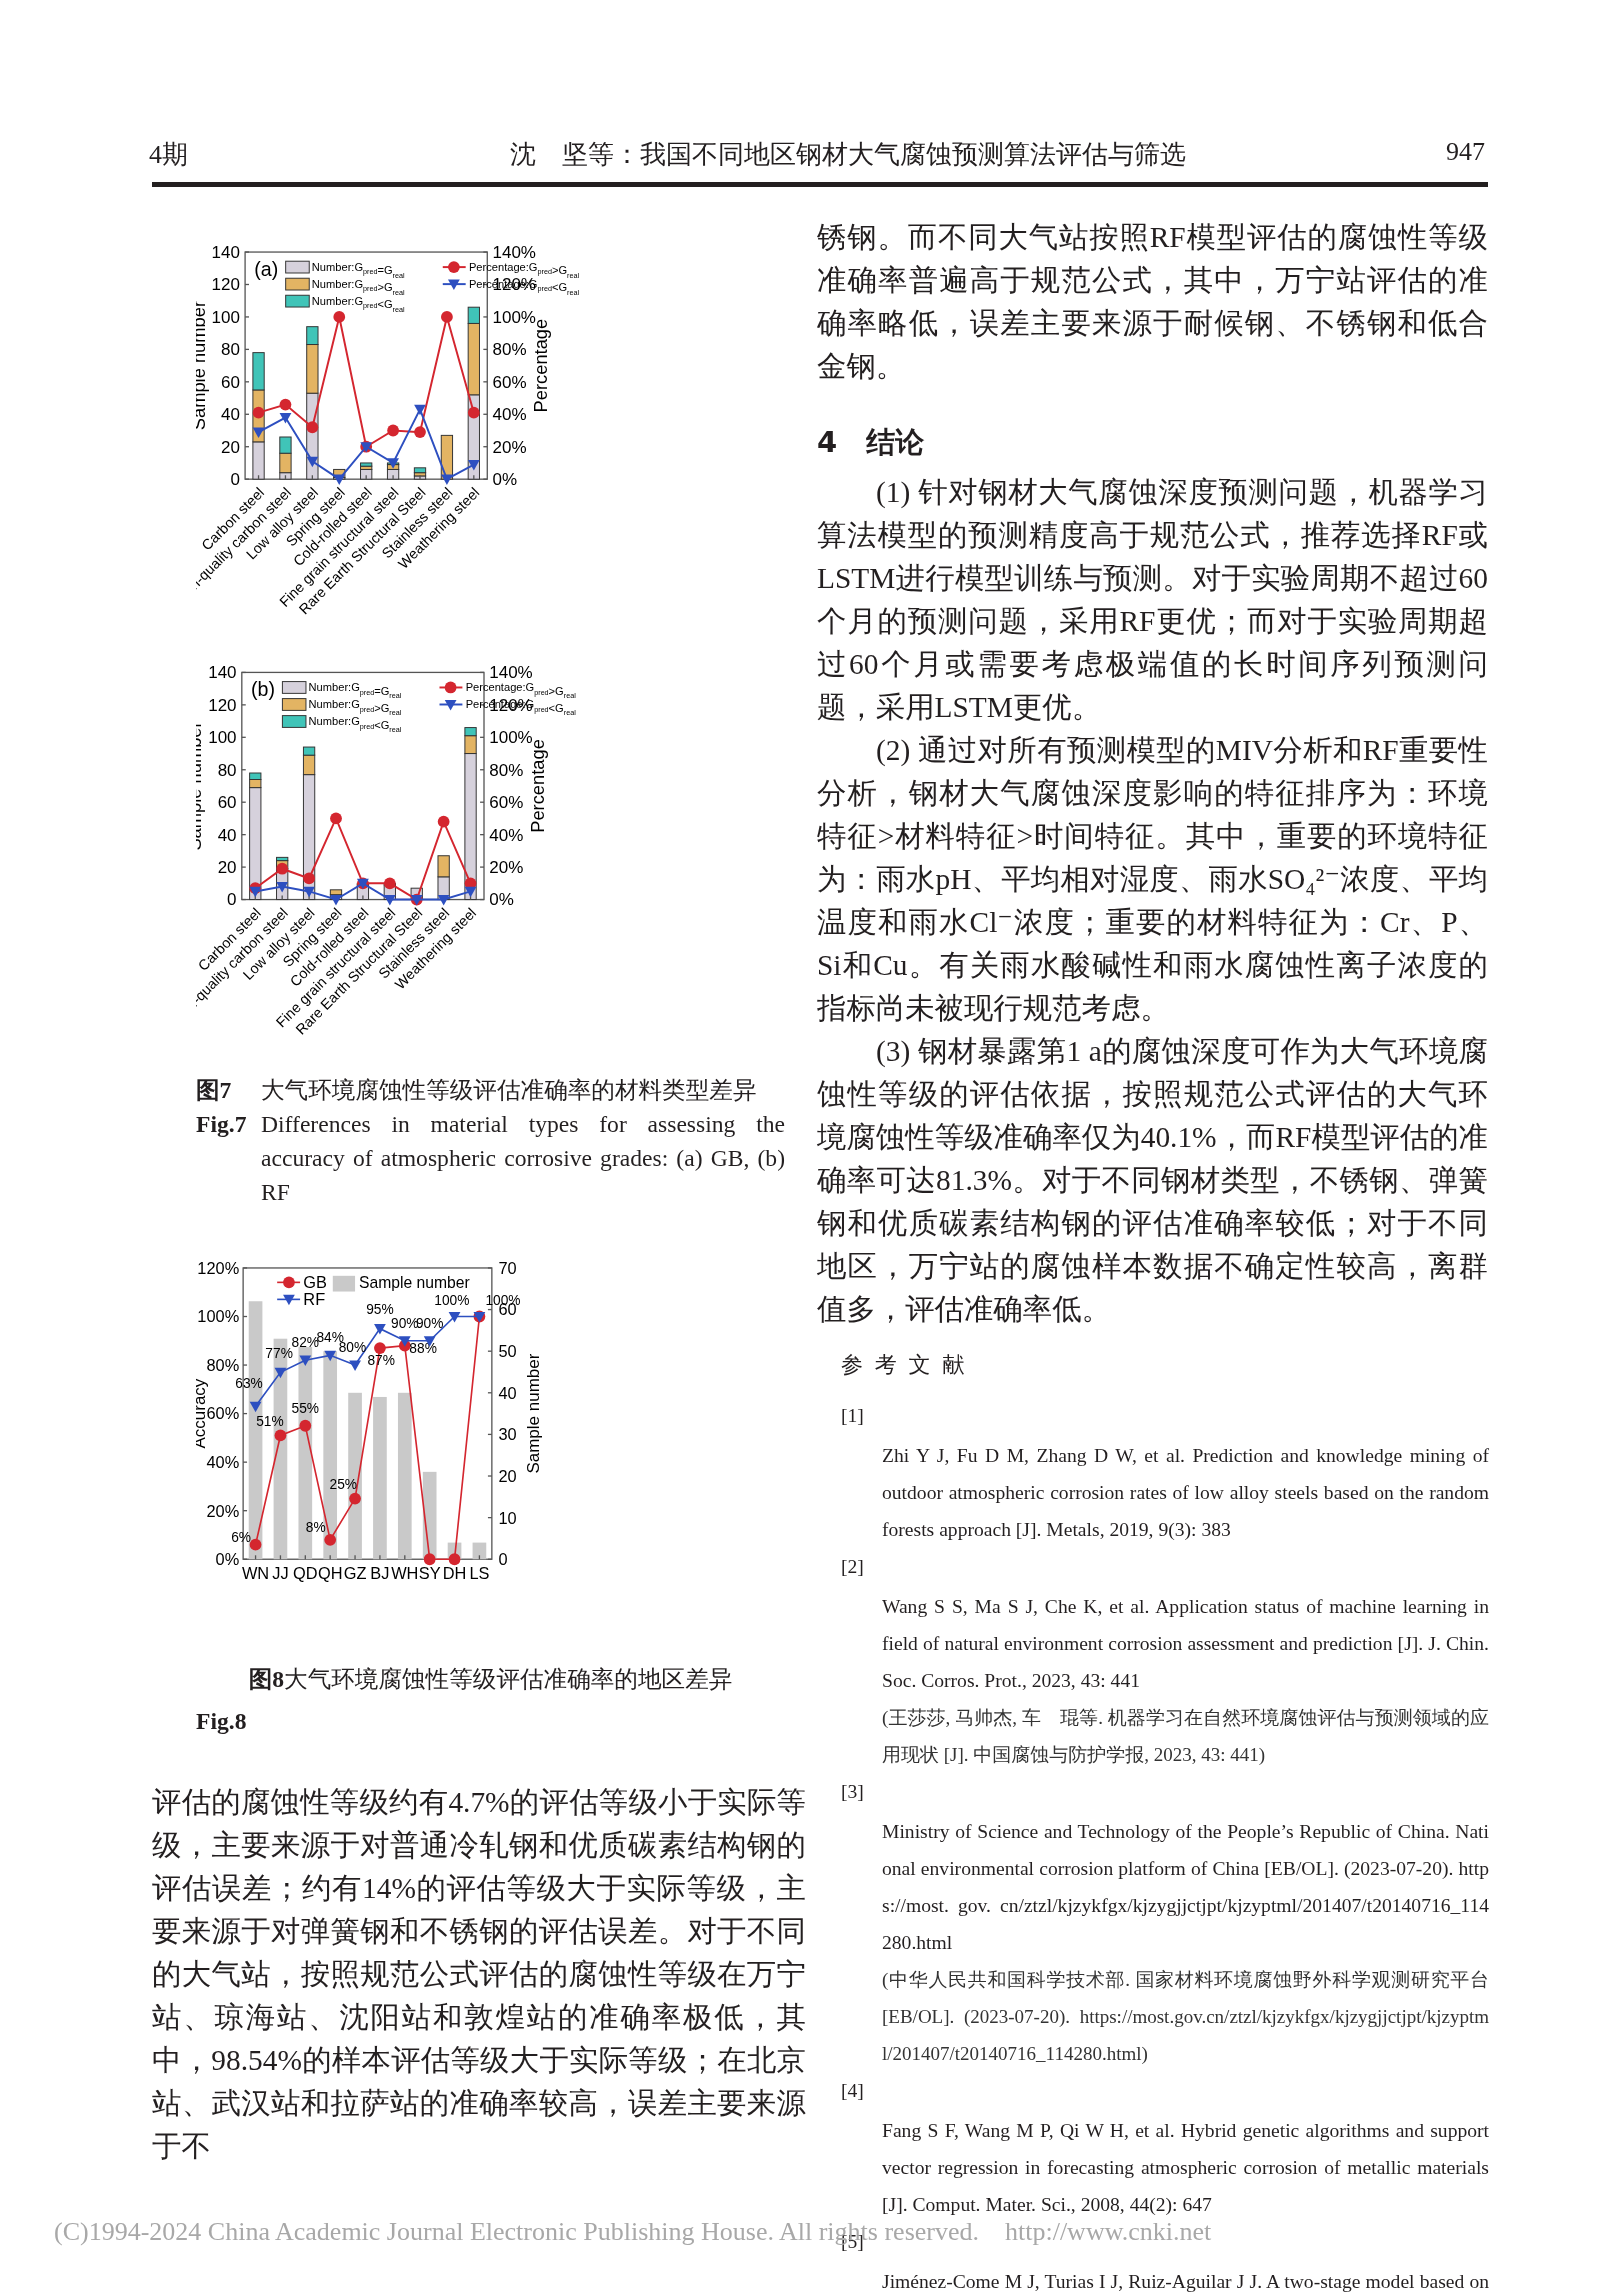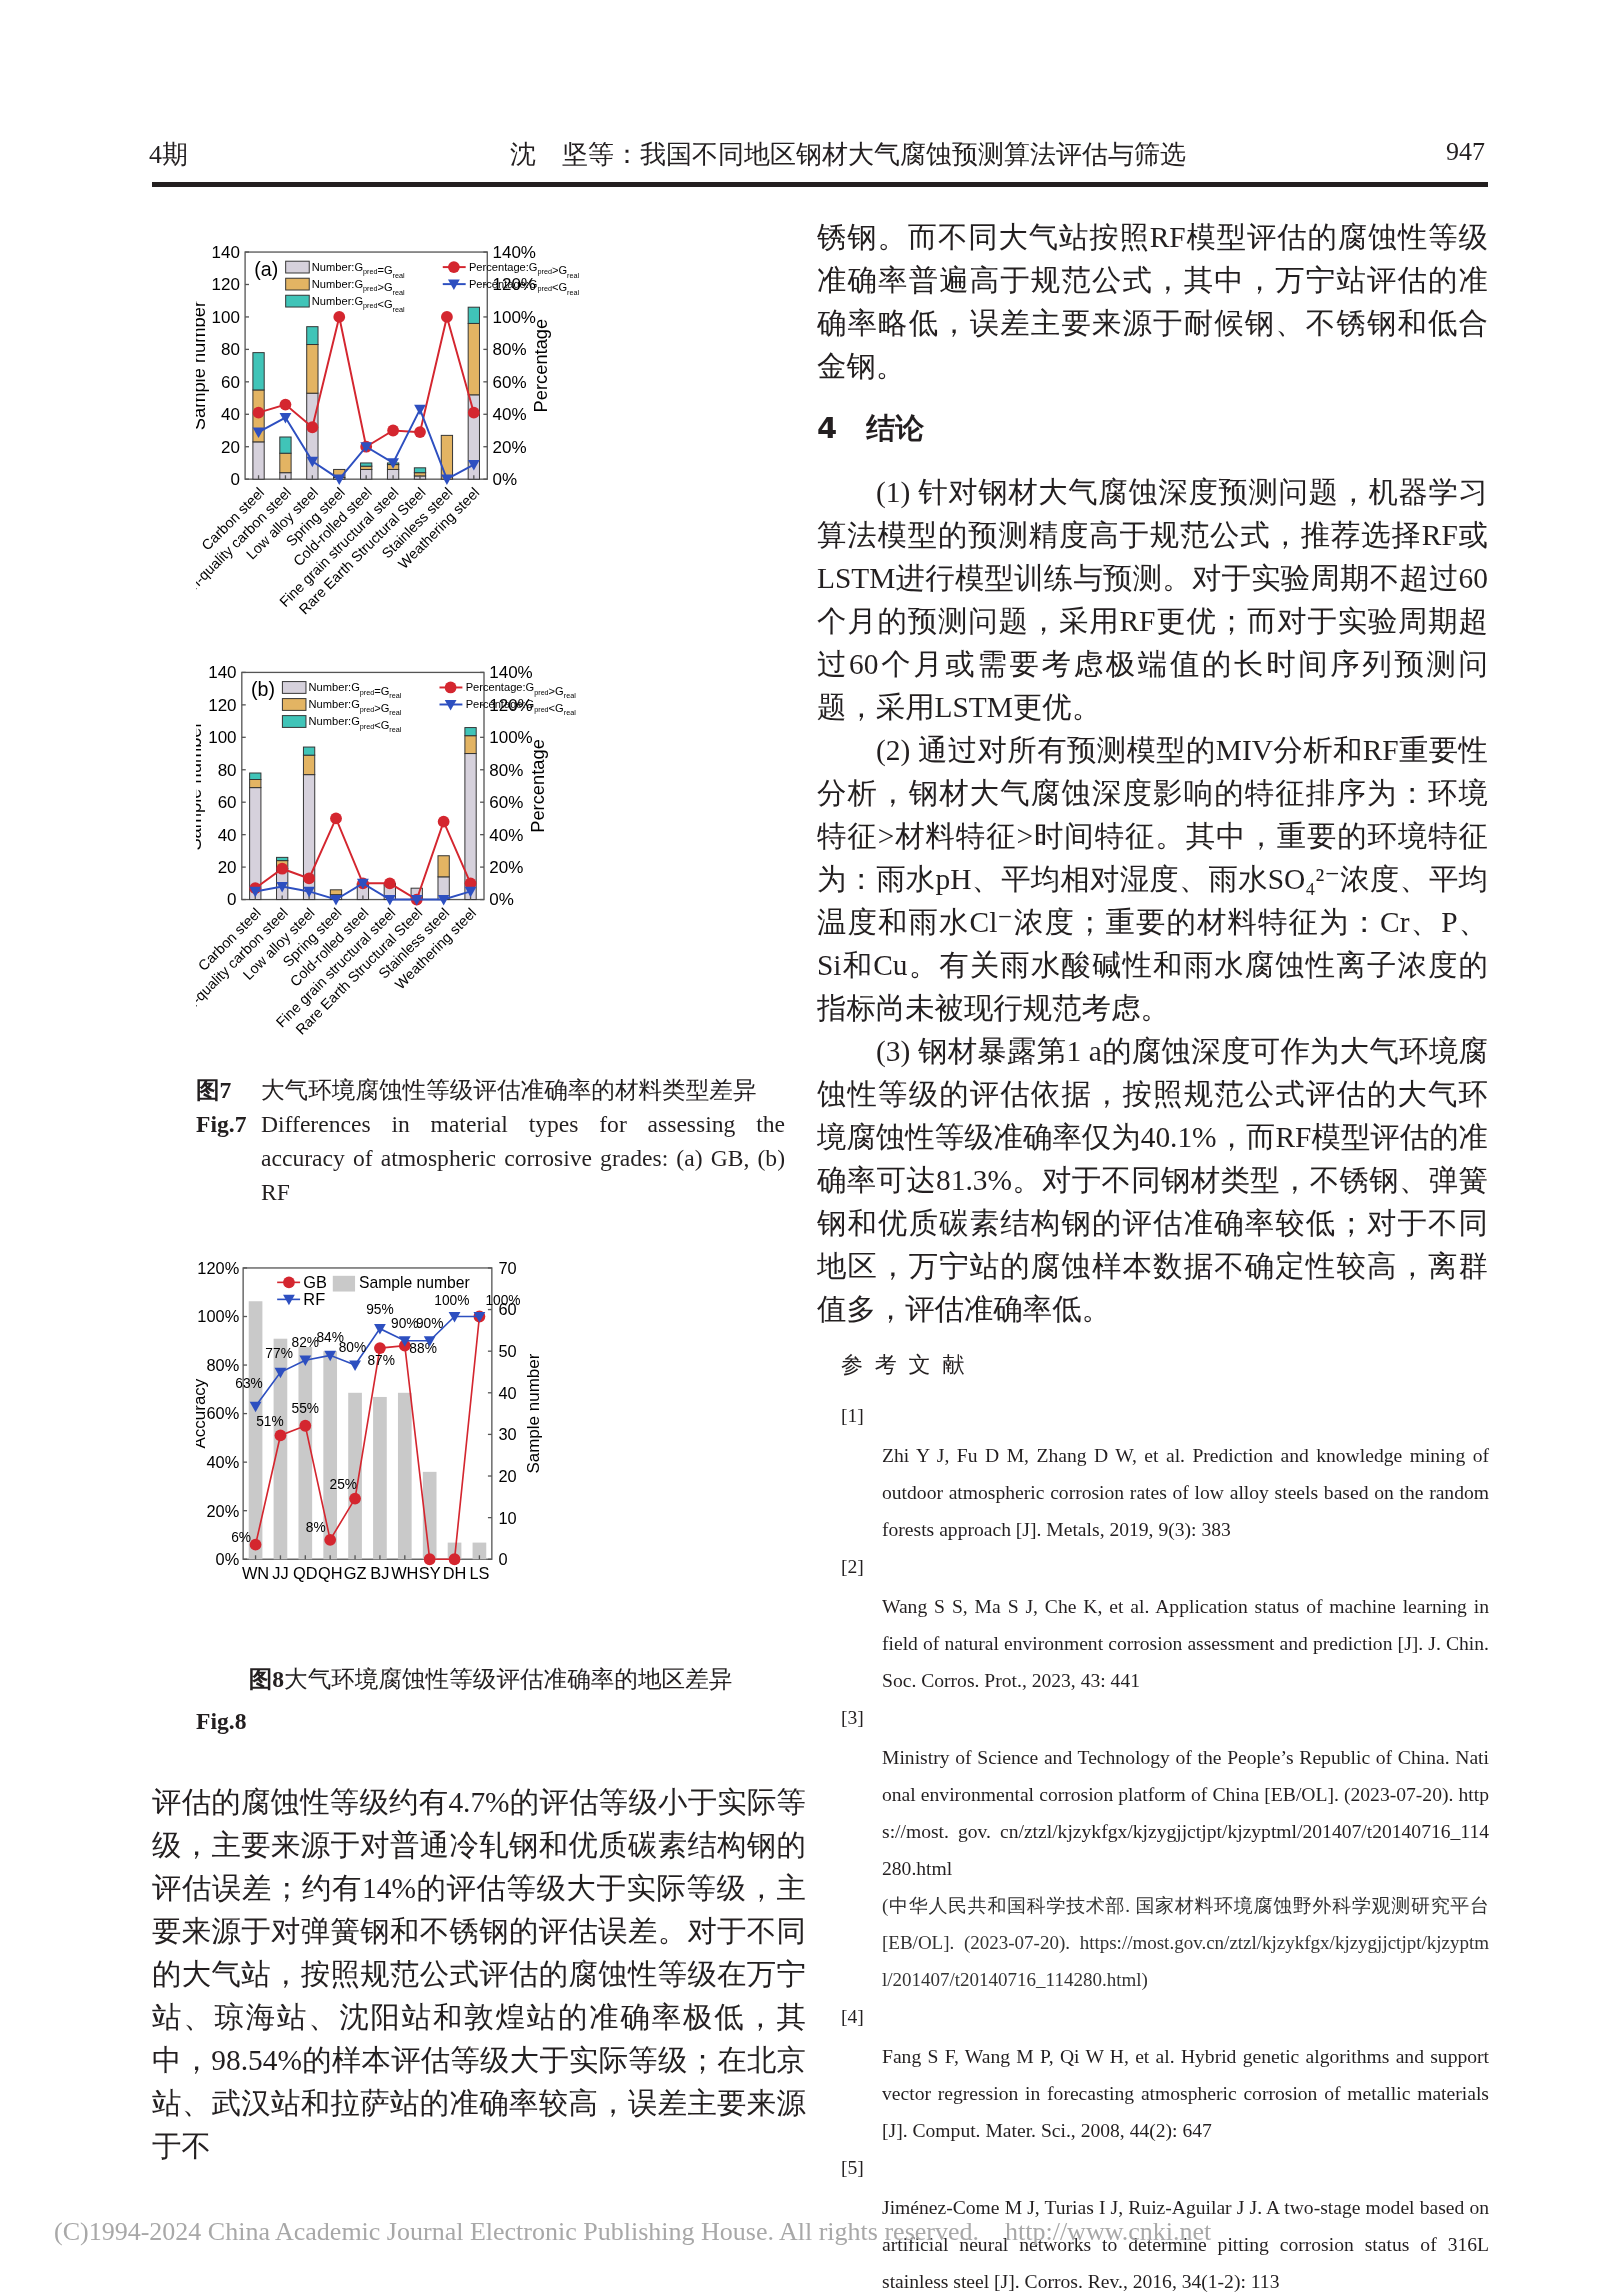--- a/index.html
+++ b/index.html
@@ -7,21 +7,21 @@
   .abs{position:absolute;}
   .hdr{top:137px;font-size:26px;}
   #hdr-left{left:149px;}
   #hdr-center{left:510px;}
   #hdr-right{left:1446px;}
   #hdr-rule{left:152px;top:182px;width:1336px;height:5.2px;background:#231f20;}
   .para{font-size:29.4px;line-height:43px;text-align:justify;text-align-last:left;}
   .col-left{left:152px;width:654px;}
   .col-right{left:817px;width:671px;}
   .indent{text-indent:59px;}
-  .sec-title{font-family:"DejaVu Sans","Liberation Sans",sans-serif;font-weight:bold;font-size:29px;}
+  .sec-title{font-family:"DejaVu Sans","Liberation Sans",sans-serif;font-weight:bold;font-size:29px;margin-top:14px;}
   .refs-title{font-family:"DejaVu Sans",sans-serif;font-size:22px;letter-spacing:11.8px;}
   .ref{font-size:19.6px;line-height:37px;display:flex;}
   .ref .num{width:41px;flex:none;}
   .ref .body{flex:1;text-align:justify;margin-top:40px;}
   .ref .zh{font-size:19px;color:#333;}
   .cap{font-size:23.6px;line-height:34px;display:flex;}
   .cap .lbl{flex:none;font-weight:bold;}
   .cap .txt{flex:1;text-align:justify;}
   .footer{left:54px;top:2217px;font-size:26px;color:#a8a8a8;}
   svg text{font-family:"Liberation Sans","DejaVu Sans",sans-serif;}
@@ -402,21 +402,21 @@
 </div>
 
 <div class="abs refs-title" style="left:841px;top:1350px;">参考文献</div>
 <div class="abs" style="left:841px;top:1397px;width:648px;">
   <div class="ref">
     <span class="num">[1]</span>
     <span class="body"><span>Zhi Y J, Fu D M, Zhang D W, et al. Prediction and knowledge mining of outdoor atmospheric corrosion rates of low alloy steels based on the random forests approach [J]. Metals, 2019, 9(3): 383</span></span>
   </div>
   <div class="ref">
     <span class="num">[2]</span>
-    <span class="body"><span>Wang S S, Ma S J, Che K, et al. Application status of machine learning in field of natural environment corrosion assessment and prediction [J]. J. Chin. Soc. Corros. Prot., 2023, 43: 441</span><br></span>
+    <span class="body"><span>Wang S S, Ma S J, Che K, et al. Application status of machine learning in field of natural environment corrosion assessment and prediction [J]. J. Chin. Soc. Corros. Prot., 2023, 43: 441</span><br><span class="zh">(王莎莎, 马帅杰, 车　琨等. 机器学习在自然环境腐蚀评估与预测领域的应用现状 [J]. 中国腐蚀与防护学报, 2023, 43: 441)</span></span>
   </div>
   <div class="ref">
     <span class="num">[3]</span>
     <span class="body" style="word-break:break-all;"><span>Ministry of Science and Technology of the People’s Republic of China. National environmental corrosion platform of China [EB/OL]. (2023-07-20). https://most. gov. cn/ztzl/kjzykfgx/kjzygjjctjpt/kjzyptml/201407/t20140716_114280.html</span><br><span class="zh">(中华人民共和国科学技术部. 国家材料环境腐蚀野外科学观测研究平台 [EB/OL]. (2023-07-20). https://most.gov.cn/ztzl/kjzykfgx/kjzygjjctjpt/kjzyptml/201407/t20140716_114280.html)</span></span>
   </div>
   <div class="ref">
     <span class="num">[4]</span>
     <span class="body"><span>Fang S F, Wang M P, Qi W H, et al. Hybrid genetic algorithms and support vector regression in forecasting atmospheric corrosion of metallic materials [J]. Comput. Mater. Sci., 2008, 44(2): 647</span></span>
   </div>
   <div class="ref">

